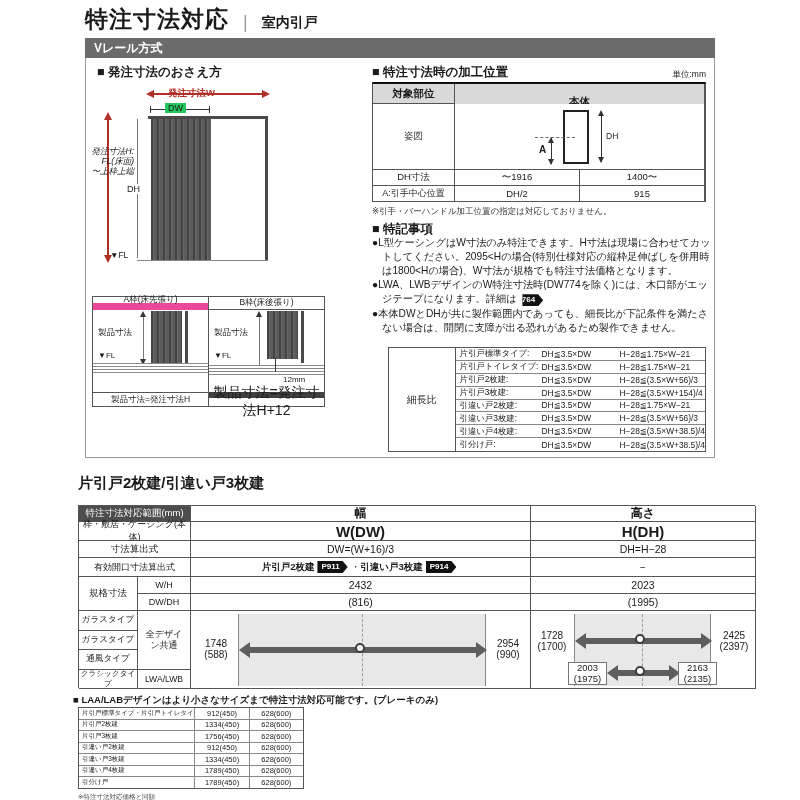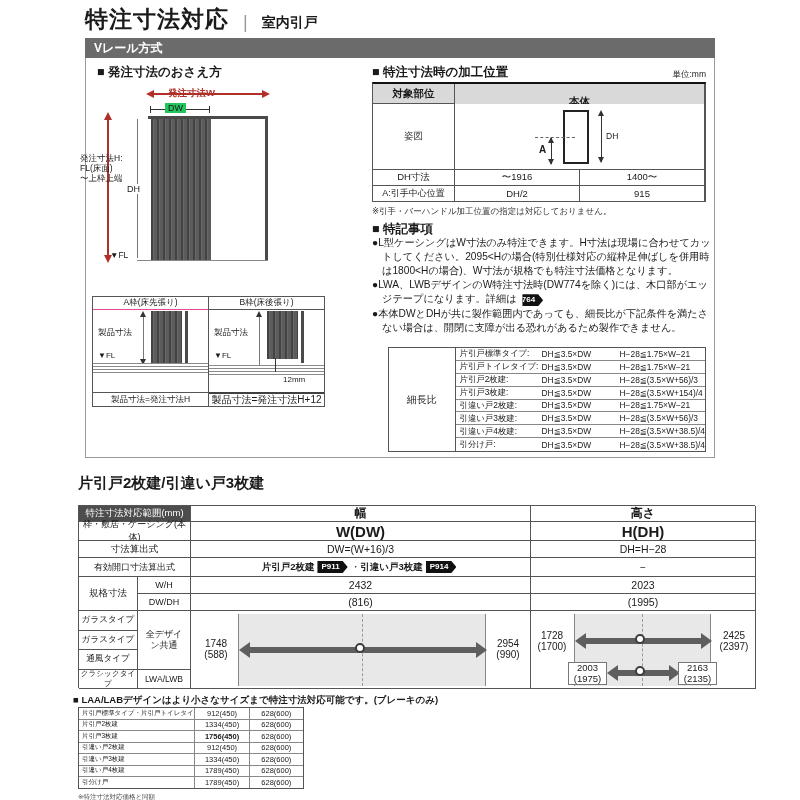--- a/index.html
+++ b/index.html
@@ -94,30 +94,30 @@
 
   <div class="abs hl" style="left:148px;top:116px;width:120px;height:3px;"></div>
   <div class="abs wood" style="left:151px;top:119px;width:60px;height:142px;"></div>
   <div class="abs hl" style="left:265px;top:119px;width:3px;height:142px;"></div>
   <div class="abs thin" style="left:137px;top:119px;width:1px;height:139px;"></div>
   <div class="abs" style="left:137px;top:260px;width:131px;height:1px;background:#888;"></div>
 
   <div class="abs red" style="left:107px;top:117px;width:2px;height:139px;"></div>
   <div class="abs ra u" style="left:104px;top:112px;"></div>
   <div class="abs ra d" style="left:104px;top:255px;"></div>
-  <div class="abs" style="left:80px;top:153px;width:54px;font-size:8.5px;line-height:10px;text-align:left;">
+  <div class="abs" style="left:80px;top:146px;width:54px;font-size:8.5px;line-height:10px;text-align:right;font-style:italic;">
     <div>発注寸法H:</div>
     <div>FL(床面)</div>
     <div>〜上枠上端</div>
   </div>
   <div class="abs" style="left:127px;top:184px;font-size:9px;background:#fff;">DH</div>
   <div class="abs" style="left:110px;top:250px;font-size:8.5px;">▼FL</div>
 
   <div class="abs" style="left:92px;top:296px;width:117px;height:111px;border:1px solid #555;">
-    <div class="abs ctr" style="left:0;top:0;width:100%;height:13px;border-bottom:1px solid #ec4899;font-size:8.5px;">A枠(床先張り)</div>
+    <div class="abs ctr" style="left:0;top:0;width:100%;height:13px;border-bottom:7px solid #ec4899;font-size:8.5px;">A枠(床先張り)</div>
     <div class="abs wood" style="left:58px;top:14px;width:31px;height:52px;"></div>
     <div class="abs hl" style="left:92px;top:14px;width:3px;height:52px;"></div>
     <div class="abs thin" style="left:50px;top:16px;width:1px;height:50px;"></div>
     <div class="abs ba u" style="left:47px;top:14px;"></div>
     <div class="abs ba d" style="left:47px;top:62px;"></div>
     <div class="abs" style="left:5px;top:30px;font-size:8.5px;">製品寸法</div>
     <div class="abs" style="left:5px;top:54px;font-size:8px;">▼FL</div>
     <div class="abs hatch" style="left:0;top:66px;width:100%;height:10px;"></div>
     <div class="abs ctr" style="left:0;bottom:0;width:100%;height:14px;border-top:1px solid #555;font-size:8.5px;">製品寸法=発注寸法H</div>
   </div>
@@ -127,21 +127,21 @@
     <div class="abs wood" style="left:58px;top:14px;width:31px;height:48px;"></div>
     <div class="abs hl" style="left:92px;top:14px;width:3px;height:52px;"></div>
     <div class="abs thin" style="left:50px;top:16px;width:1px;height:56px;"></div>
     <div class="abs ba u" style="left:47px;top:14px;"></div>
     <div class="abs ba d" style="left:47px;top:68px;"></div>
     <div class="abs" style="left:5px;top:30px;font-size:8.5px;">製品寸法</div>
     <div class="abs" style="left:5px;top:54px;font-size:8px;">▼FL</div>
     <div class="abs hatch" style="left:0;top:68px;width:100%;height:10px;"></div>
     <div class="abs" style="left:66px;top:61px;width:1px;height:14px;background:#333;"></div>
     <div class="abs" style="left:72px;top:78px;font-size:8px;background:#fff;padding:0 2px;">12mm</div>
-    <div class="abs ctr" style="left:0;bottom:0;width:100%;height:14px;border-top:2px solid #404040;font-size:10px;">製品寸法=発注寸法H+12</div>
+    <div class="abs ctr" style="left:0;bottom:0;width:100%;height:14px;border-top:6px solid #404040;font-size:14px;">製品寸法=発注寸法H+12</div>
   </div>
 
   <div class="abs" style="left:372px;top:64px;width:334px;display:flex;justify-content:space-between;align-items:flex-end;">
     <span class="h2">■ 特注寸法時の加工位置</span>
     <span style="font-size:8.5px;">単位:mm</span>
   </div>
   <div class="abs tbl" style="left:372px;top:82px;width:334px;height:120px;border-top:2px solid #111;">
     <div class="cell gray bold" style="left:0;top:0;width:82px;height:20px;font-size:10.5px;">対象部位</div>
     <div class="cell gray bold" style="left:82px;top:0;width:250px;height:36px;font-size:10.5px;">本体</div>
     <div class="cell" style="left:0;top:20px;width:82px;height:66px;font-size:9.5px;color:#333;">姿図</div>
@@ -319,21 +319,21 @@
       <div class="mc" style="width:55px;">912(450)</div>
       <div class="mc" style="width:55px;">628(600)</div>
     </div>
     <div class="mrow">
       <div class="mc name" style="width:116px;">片引戸2枚建</div>
       <div class="mc" style="width:55px;">1334(450)</div>
       <div class="mc" style="width:55px;">628(600)</div>
     </div>
     <div class="mrow">
       <div class="mc name" style="width:116px;">片引戸3枚建</div>
-      <div class="mc" style="width:55px;font-weight:bold;">1756(450)</div>
+      <div class="mc" style="width:55px;">1756(450)</div>
       <div class="mc" style="width:55px;">628(600)</div>
     </div>
     <div class="mrow">
       <div class="mc name" style="width:116px;">引違い戸2枚建</div>
       <div class="mc" style="width:55px;">912(450)</div>
       <div class="mc" style="width:55px;">628(600)</div>
     </div>
     <div class="mrow">
       <div class="mc name" style="width:116px;">引違い戸3枚建</div>
       <div class="mc" style="width:55px;">1334(450)</div>

